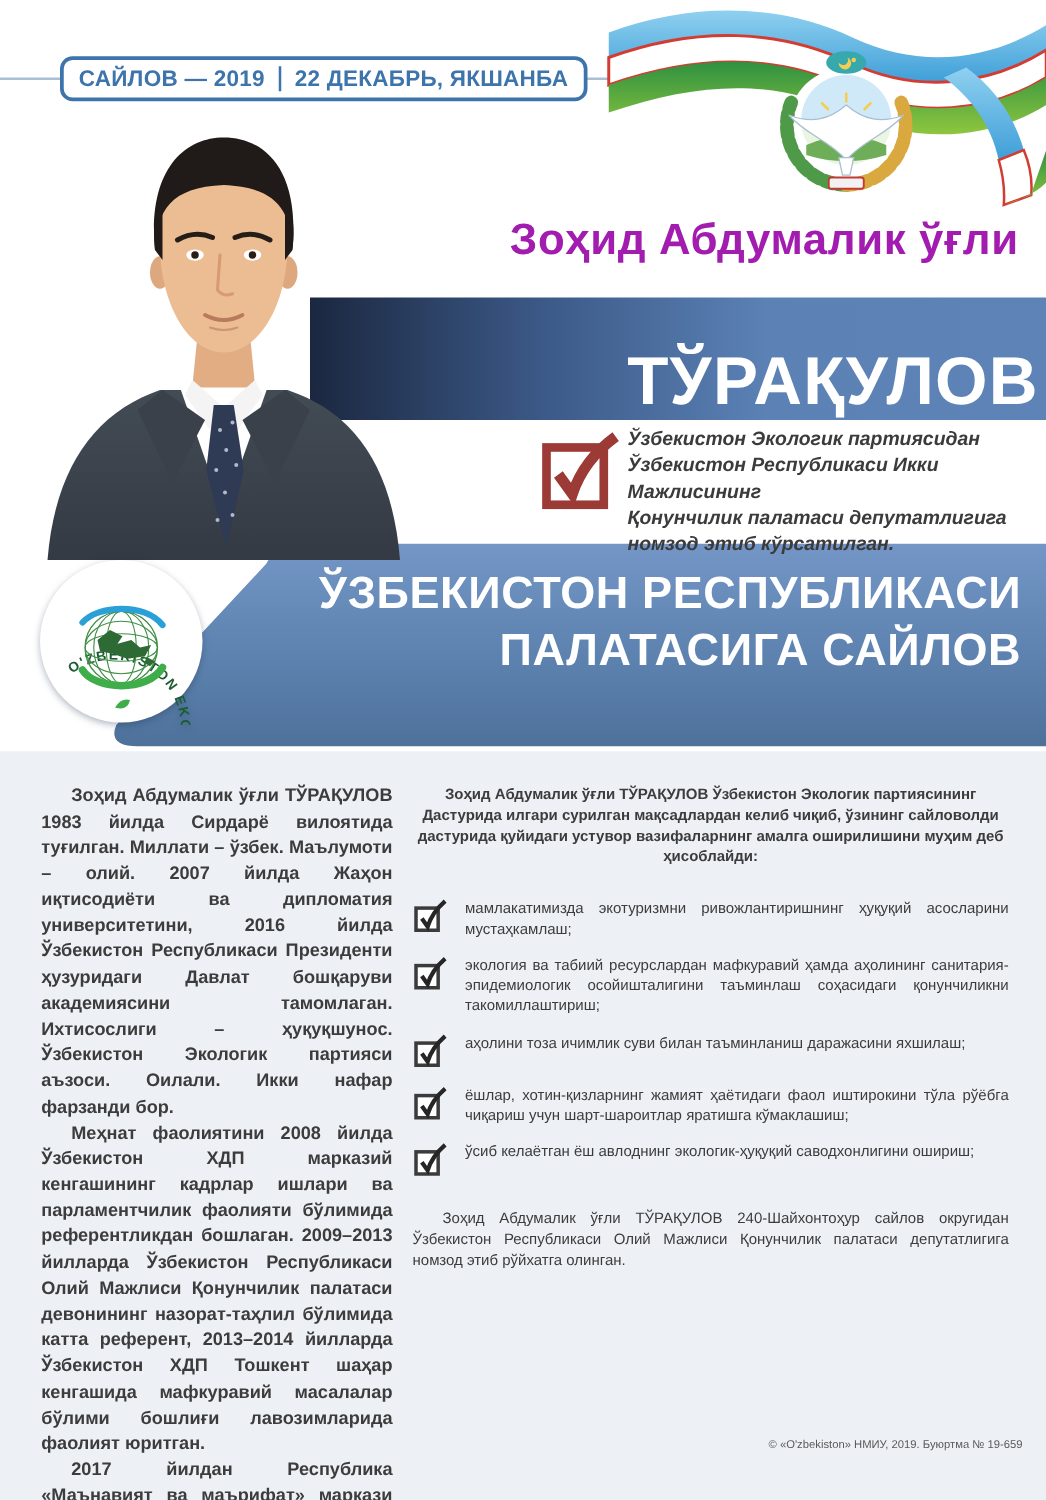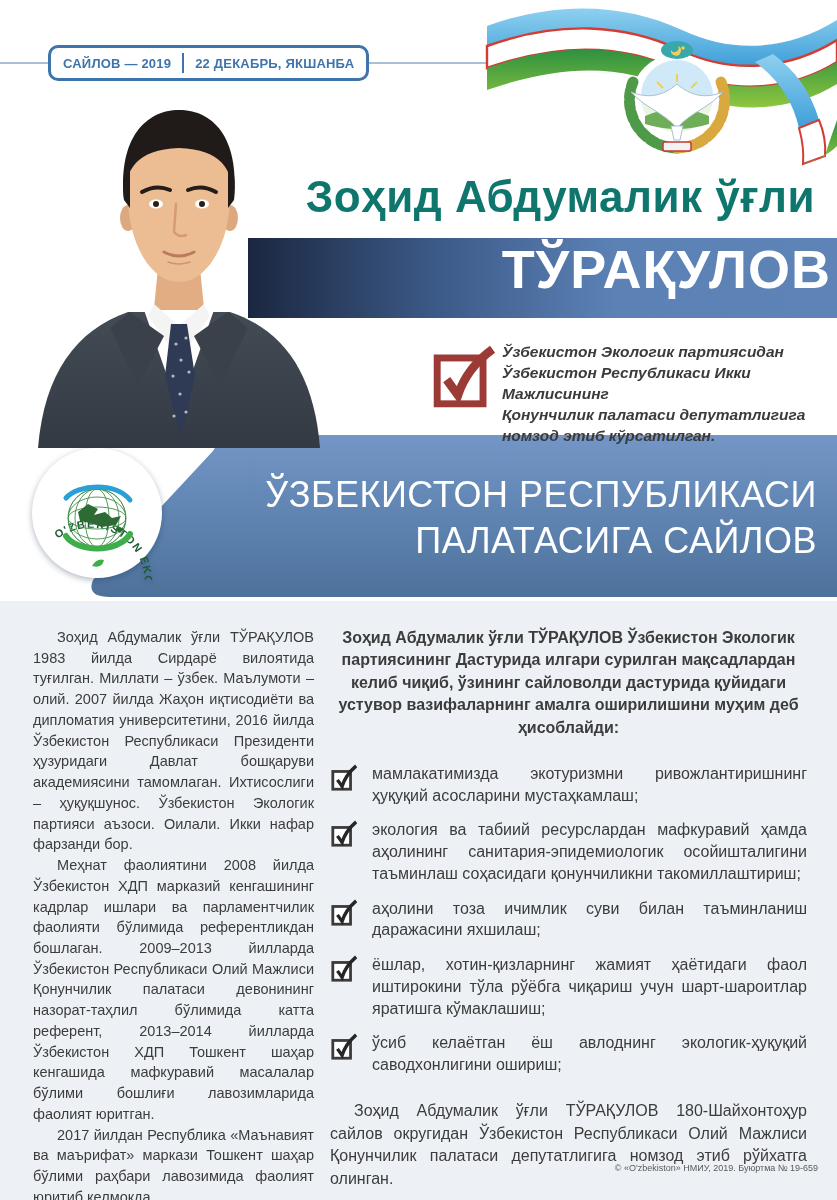--- a/index.html
+++ b/index.html
@@ -7,60 +7,60 @@
     position:relative;width:837px;height:1200px;background:#ffffff;
     overflow:hidden;font-family:"Liberation Sans",sans-serif;color:#3c3c3c;
   }
   
   .top-line{position:absolute;left:0;top:62px;width:540px;height:2px;background:#a9bfd3;z-index:0;}
   .badge{
     position:absolute;left:48px;top:45px;height:36px;background:#fff;
     border:3px solid #3d74ab;border-radius:10px;display:flex;align-items:center;
     padding:0 12px;gap:11px;z-index:2;box-sizing:border-box;
   }
-  .badge span{color:#3d74ab;font-weight:bold;font-size:13px;letter-spacing:.2px;white-space:nowrap;}
+  .badge span{color:#3d74ab;font-weight:bold;font-size:18px;letter-spacing:.2px;white-space:nowrap;}
   .badge .divider{width:2px;height:20px;background:#3d74ab;}
   .flag-art{position:absolute;right:0;top:0;width:360px;height:172px;z-index:1;}
   
   .portrait{position:absolute;left:18px;top:76px;width:322px;height:372px;z-index:5;}
   .name-line1{
-    position:absolute;top:172px;right:22px;font-size:44px;font-weight:bold;
-    color:#0f766e;z-index:3;letter-spacing:.5px;text-align:right;
+    position:absolute;top:172px;right:22px;font-size:35px;font-weight:bold;
+    color:#a21caf;z-index:3;letter-spacing:.5px;text-align:right;
   }
   .surname-banner{
-    position:absolute;top:238px;left:248px;right:0;height:80px;z-index:2;
+    position:absolute;top:238px;left:248px;right:0;height:98px;z-index:2;
     background:linear-gradient(90deg,#1b2740 0%,#3c5a88 32%,#5b81b5 62%,#5d83b7 100%);
-    display:flex;align-items:flex-start;justify-content:flex-end;padding-right:6px;box-sizing:border-box;
+    display:flex;align-items:flex-end;justify-content:flex-end;padding-right:6px;box-sizing:border-box;
   }
   .surname{font-size:54px;font-weight:bold;color:#ffffff;letter-spacing:1px;}
   .nomination{position:absolute;left:432px;top:341px;width:378px;display:flex;gap:6px;z-index:3;}
   .red-check{flex:none;width:64px;height:64px;margin-top:4px;}
   .nomination-text{font-style:italic;font-weight:bold;font-size:15.5px;line-height:1.36;color:#3b3b3b;}
   
   .title-banner-svg{position:absolute;left:0;top:431px;width:837px;height:172px;z-index:2;}
   .election-title{
-    position:absolute;top:472px;right:20px;z-index:4;text-align:right;
-    color:#ffffff;font-weight:normal;font-size:36px;line-height:1.28;letter-spacing:.5px;
+    position:absolute;top:451px;right:20px;z-index:4;text-align:right;
+    color:#ffffff;font-weight:bold;font-size:36px;line-height:1.28;letter-spacing:.5px;
   }
   .party-logo{position:absolute;left:30px;top:446px;width:134px;height:134px;z-index:6;
     filter:drop-shadow(0 2px 3px rgba(30,50,80,.35));}
   
   .content{position:absolute;left:0;top:601px;width:837px;height:599px;background:#edf1f6;z-index:1;}
   .col-left{
     position:absolute;left:33px;top:26px;width:281px;
     font-size:14.5px;line-height:1.43;text-align:justify;color:#3c3c3c;
   }
-  .col-left p{margin:0;text-indent:24px;}
-  .col-right{position:absolute;left:330px;top:26px;width:477px;font-size:16px;color:#3c3c3c;}
+  .col-left p{margin:0;text-indent:24px;font-weight:bold;}
+  .col-right{position:absolute;left:330px;top:26px;width:477px;font-size:12px;color:#3c3c3c;}
   .intro{font-weight:bold;text-align:center;line-height:1.4;margin:0 0 24px 0;}
   .check-item{display:flex;gap:14px;margin-bottom:13px;}
   .check-item .box{flex:none;width:28px;height:28px;margin-top:1px;}
   .check-item .txt{text-align:justify;line-height:1.36;}
   .conclusion{margin:24px 0 0 0;text-align:justify;text-indent:24px;line-height:1.42;}
-  .footer{position:absolute;right:19px;bottom:27px;font-size:9px;color:#5a5a5a;z-index:2;margin-top:40px;}
+  .footer{position:absolute;right:19px;bottom:40px;font-size:9px;color:#5a5a5a;z-index:2;margin-top:40px;}
 </style>
 </head>
 <body>
 
 <div class="poster">
 
   <div class="top-line"></div>
   <div class="badge">
     <span>САЙЛОВ — 2019</span>
     <div class="divider"></div>
@@ -271,19 +271,19 @@
         <div class="txt">ёшлар, хотин-қизларнинг жамият ҳаётидаги фаол иштирокини тўла рўёбга чиқариш учун шарт-шароитлар яратишга кўмаклашиш;</div>
       </div>
       <div class="check-item">
         <svg class="box" viewBox="0 0 30 30">
           <rect x="3" y="8" width="19" height="19" fill="#ffffff" stroke="#3b3b3b" stroke-width="3"></rect>
           <path d="M8,17 L13,24 C15,17 20,9 28,2" fill="none" stroke="#262626" stroke-width="3.6"></path>
         </svg>
         <div class="txt">ўсиб келаётган ёш авлоднинг экологик-ҳуқуқий саводхонлигини ошириш;</div>
       </div>
 
-      <p class="conclusion">Зоҳид Абдумалик ўғли ТЎРАҚУЛОВ 180-Шайхонтоҳур сайлов округидан Ўзбекистон Республикаси Олий Мажлиси Қонунчилик палатаси депутатлигига номзод этиб рўйхатга олинган.</p>
+      <p class="conclusion">Зоҳид Абдумалик ўғли ТЎРАҚУЛОВ 240-Шайхонтоҳур сайлов округидан Ўзбекистон Республикаси Олий Мажлиси Қонунчилик палатаси депутатлигига номзод этиб рўйхатга олинган.</p>
     </div>
   </div>
 
   <div class="footer">© «O'zbekiston» НМИУ, 2019. Буюртма № 19-659</div>
 
 </div>
 
 </body></html>

